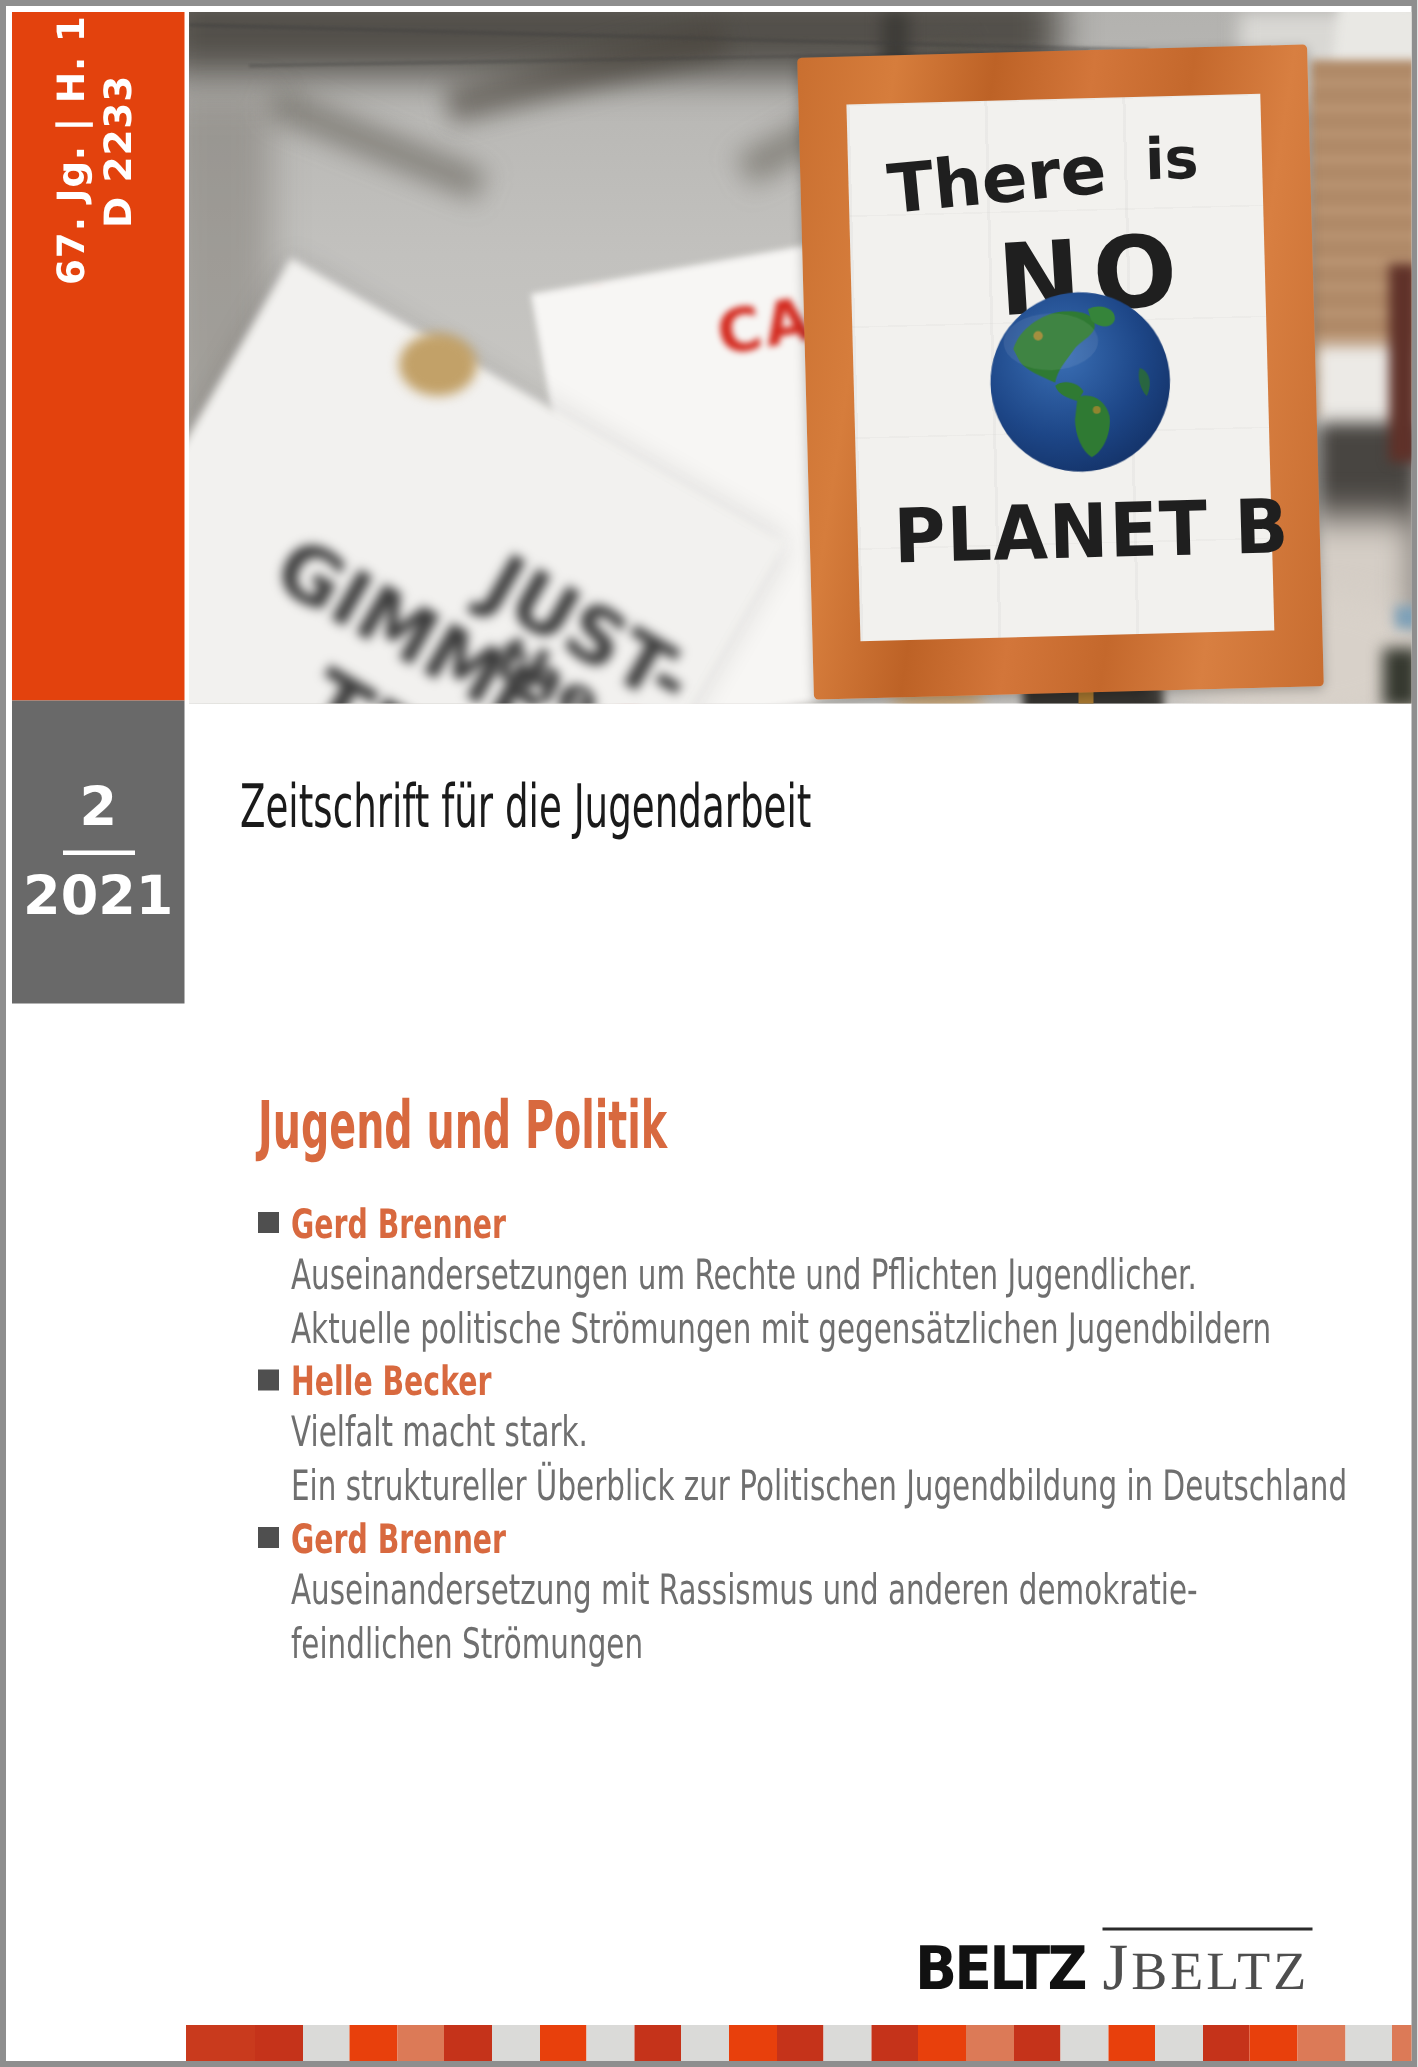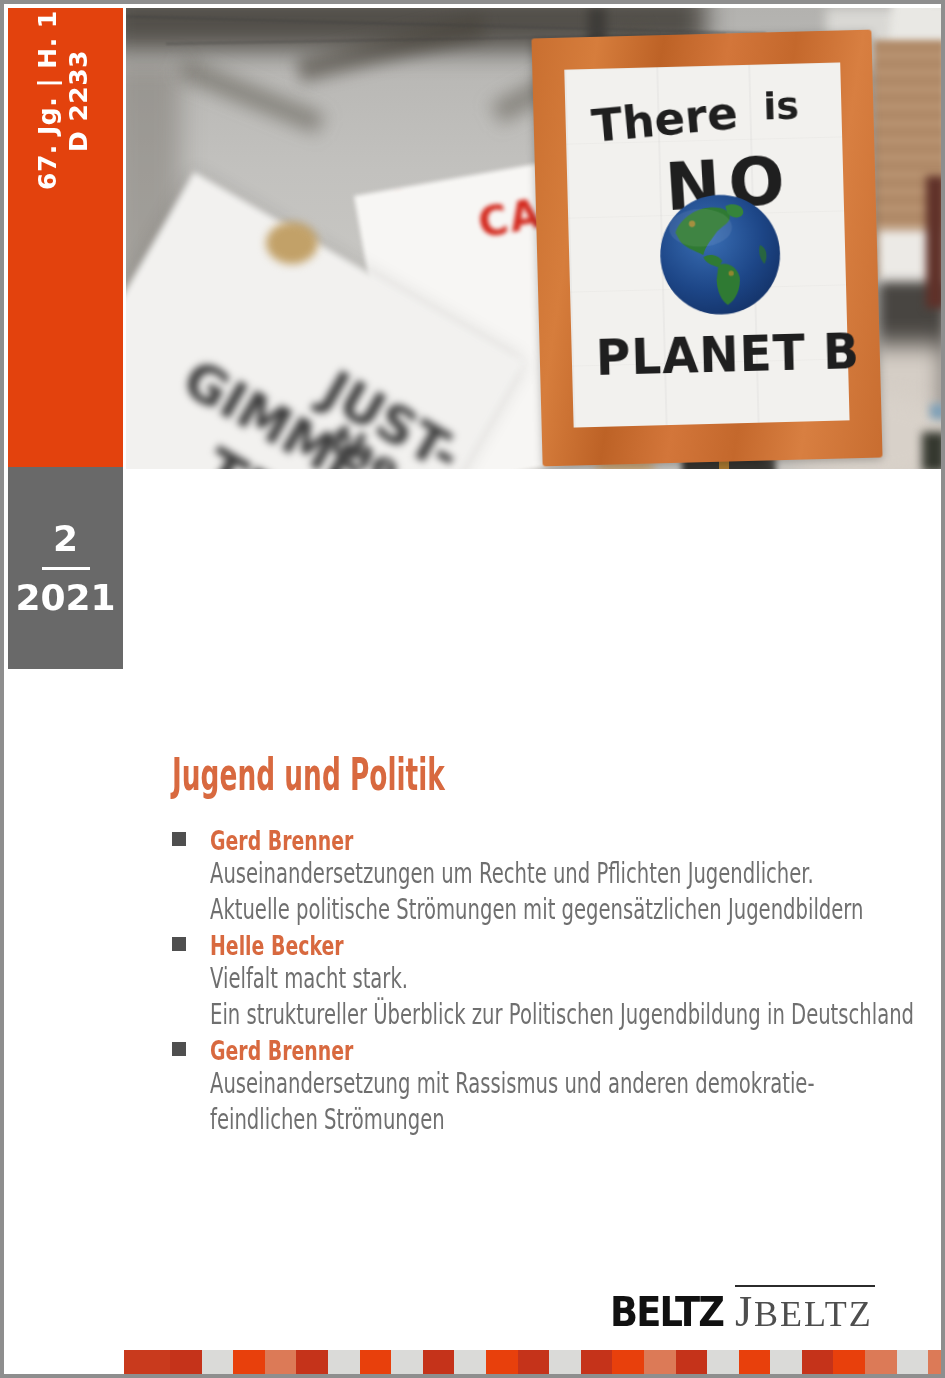--- a/index.html
+++ b/index.html
@@ -85,23 +85,23 @@
   .earth{position:absolute;left:88px;top:126px;width:126px;height:126px;filter:blur(.4px);}
   
   .tagline{position:absolute;left:156px;top:512px;font-size:40px;color:#1a1a1a;line-height:44px;}
   .mag-title{position:absolute;left:158px;top:566px;margin:0;font-size:84px;line-height:92px;font-weight:bold;
     color:var(--accent,#E5430E);letter-spacing:-1px;}
   .sx62{display:inline-block;transform:scaleX(.62);transform-origin:0 0;white-space:nowrap;}
   .sx81{display:inline-block;transform:scaleX(.81);transform-origin:0 0;white-space:nowrap;}
   .sx60{display:inline-block;transform:scaleX(.60);transform-origin:0 0;white-space:nowrap;}
   .txt{display:inline-block;transform:scaleX(.70);transform-origin:0 50%;white-space:nowrap;}
   
-  .contents{position:absolute;left:168px;top:748px;width:760px;}
+  .contents{position:absolute;left:168px;top:724px;width:760px;}
   .section-title{font-size:44px;line-height:46px;font-weight:bold;color:var(--soft,#D8693F);margin:0 0 28px 0;}
-  .article{display:flex;align-items:flex-start;margin:0 0 3px 0;gap:16px;}
+  .article{display:flex;align-items:flex-start;margin:0 0 3px 0;}
   .bullet{width:14px;height:14px;background:#4F4F4F;margin:6px 8px 0 0;flex:none;}
   .article-text{flex:1;}
   .author-line{font-size:27px;line-height:30px;font-weight:bold;color:var(--soft,#D8693F);}
   .title-line{font-size:28px;line-height:36px;color:#6F6F6F;}
   
   .publisher{position:absolute;left:606px;top:1282px;display:flex;align-items:baseline;}
   .brand{font-size:40px;font-weight:bold;letter-spacing:-2px;color:#111;
     display:inline-block;transform:scaleX(.92);transform-origin:0 100%;}
   .imprint{position:relative;margin-left:2px;font-family:"Liberation Serif","DejaVu Serif",serif;
     font-size:36px;color:#4E4E4E;letter-spacing:2px;}
@@ -197,20 +197,23 @@
         <span class="ms-planetb">PLANET B</span>
       </div>
     </div>
 
     <div class="ph fg-beige2"></div>
     <div class="ph fg-beige1"></div>
     <div class="ph fg-blue"></div>
     <div class="ph fg-dark-corner"></div>
   </div>
 
+  <div class="tagline">
+    <span class="sx62">Zeitschrift für die Jugendarbeit</span>
+  </div>
 
   <div class="contents">
     <h2 class="section-title">
       <span class="sx60">Jugend und Politik</span>
     </h2>
     <div id="articles-container">
   <div class="article">
     <span class="bullet"></span>
     <div class="article-text">
             <div class="author-line"><span class="txt">Gerd Brenner</span></div>

